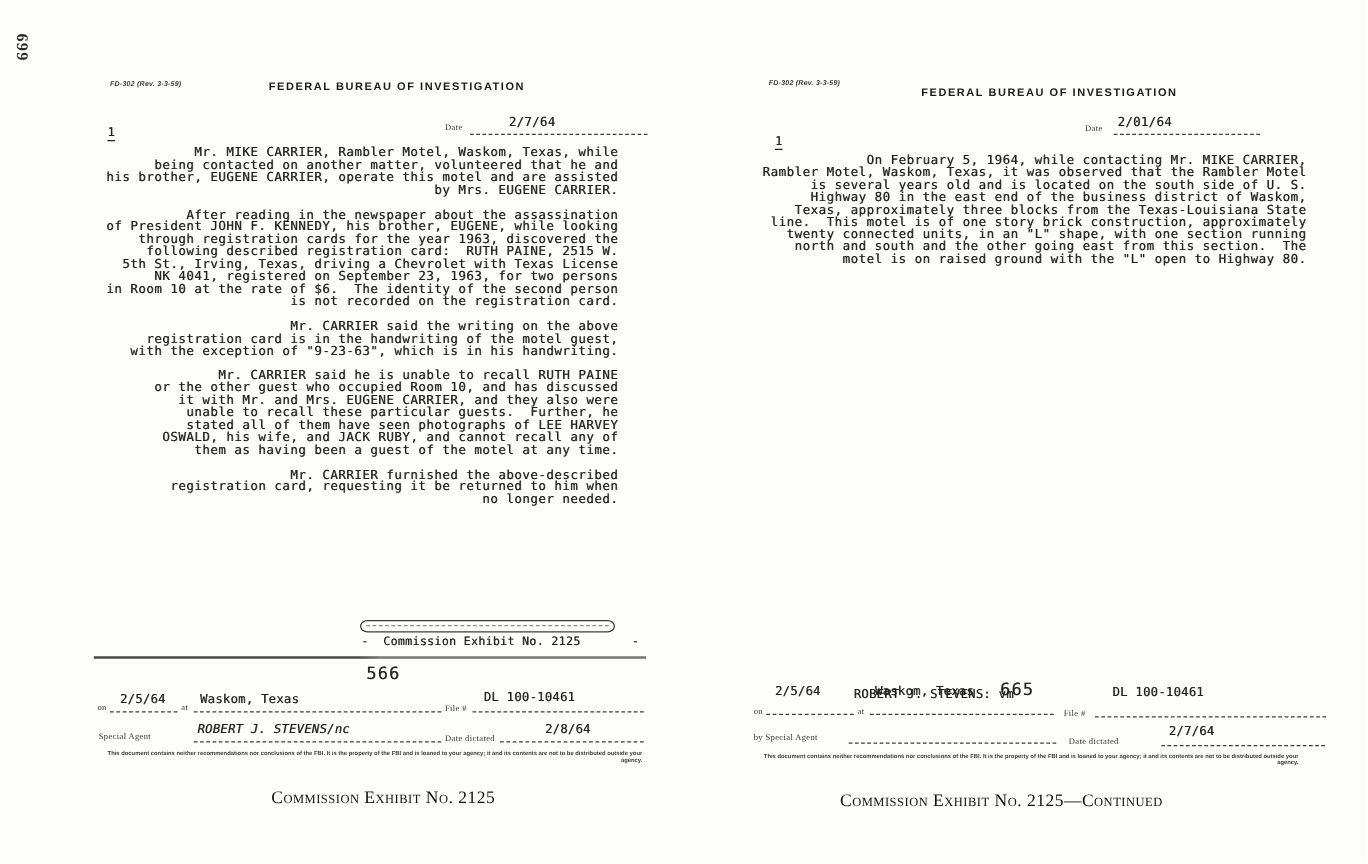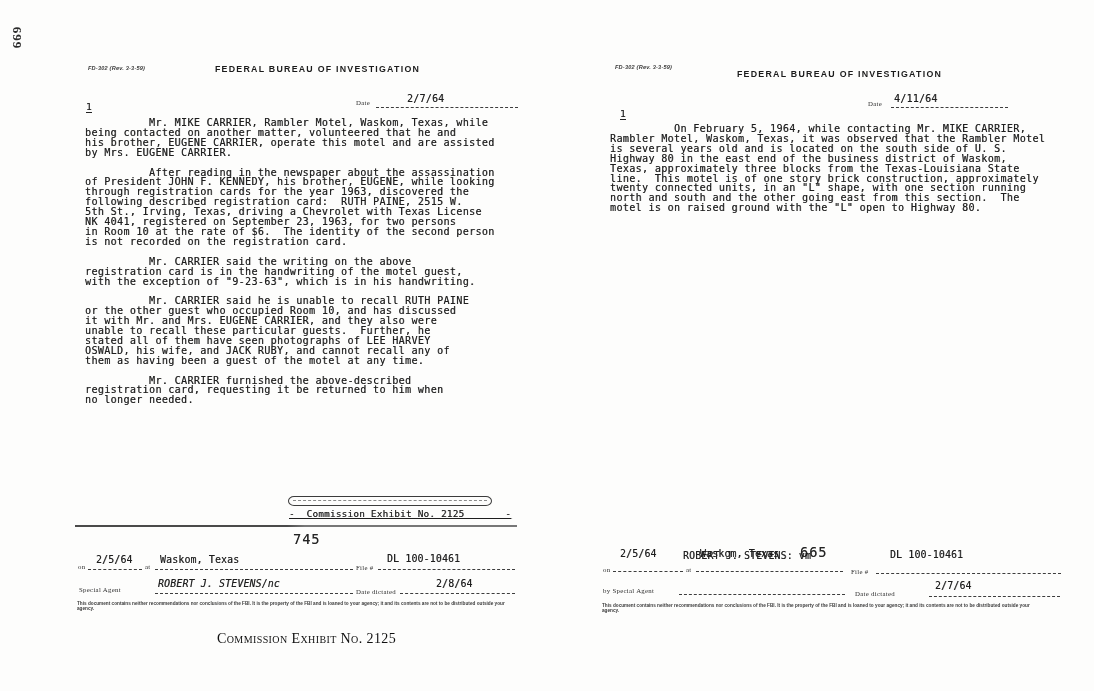--- a/index.html
+++ b/index.html
@@ -1,20 +1,21 @@
 <!DOCTYPE html>
 <html><head>
 <meta charset="utf-8">
 <style>
   * { margin:0; padding:0; box-sizing:border-box; }
   html,body { background:#ffffff; }
   .canvas {
     position:relative; width:1094px; height:691px;
     background:#fdfdfc; overflow:hidden;
     font-family:"Liberation Sans", sans-serif;
+    text-align:right;
   }
   .abs { position:absolute; }
 
   
   .gutter-num {
     position:absolute; left:6px; top:30px;
     font-family:"Liberation Serif", serif;
     font-size:13px; font-weight:bold; color:#2c2c2c;
     transform:rotate(90deg); transform-origin:center center;
     letter-spacing:1px;
@@ -82,21 +83,21 @@
   .stamp-bracket {
     position:absolute; left:213px; top:441px; width:204px; height:10px;
     border:1.2px solid #3c3c3c; border-radius:6px/5px;
   }
   .stamp-bracket::after {
     content:""; position:absolute; left:4px; right:4px; top:3px;
     border-top:1px dashed #8a8a8a;
   }
   .stamp-text {
     position:absolute; left:214px; top:453px;
-    font-size:9.3px; letter-spacing:0.25px; white-space:pre;text-decoration:underline;
+    font-size:9.3px; letter-spacing:0.25px; white-space:pre;
   }
   .footer-rule {
     position:absolute; left:0px; top:470px; width:442px; height:2px;
     background:linear-gradient(to right,#4a4a4a 0 48%,#777 52% 100%);
   }
   .page-stamp { font-size:13.5px; letter-spacing:1px; color:#242424; }
   #pgL .page-stamp { left:218px; top:476px; }
   #pgR .page-stamp { left:202px; top:489px; }
 
   
@@ -195,21 +196,21 @@
 OSWALD, his wife, and JACK RUBY, and cannot recall any of
 them as having been a guest of the motel at any time.
 
           Mr. CARRIER furnished the above-described
 registration card, requesting it be returned to him when
 no longer needed.</pre>
 
     <div class="stamp-bracket"></div>
     <div class="stamp-text typed">-  Commission Exhibit No. 2125       -</div>
     <div class="footer-rule"></div>
-    <span class="abs typed page-stamp">745</span>
+    <span class="abs typed page-stamp">566</span>
 
     <span class="abs lbl on-lbl">on</span>
     <span class="abs typed val on-val">2/5/64</span>
     <span class="uline dot on-line"></span>
 
     <span class="abs lbl at-lbl">at</span>
     <span class="abs typed val at-val">Waskom, Texas</span>
     <span class="uline dot at-line"></span>
 
     <span class="abs lbl file-lbl">File #</span>
@@ -225,21 +226,21 @@
     <span class="uline dot dict-line"></span>
 
     <div class="boiler">This document contains neither recommendations nor conclusions of the FBI.  It is the property of the FBI  and is loaned to your agency; it and its contents are not to be distributed outside your agency.</div>
   </section>
 
   <section class="page" id="pgR">
     <div class="abs form-code">FD-302 (Rev. 3-3-59)</div>
     <div class="abs agency">FEDERAL BUREAU OF INVESTIGATION</div>
 
     <span class="abs lbl date-lbl">Date</span>
-    <span class="abs typed val date-val">4/11/64</span>
+    <span class="abs typed val date-val">2/01/64</span>
     <span class="uline dot date-line"></span>
 
     <span class="abs typed pagenum">1</span>
 
     <pre class="body-pre typed">          On February 5, 1964, while contacting Mr. MIKE CARRIER,
 Rambler Motel, Waskom, Texas, it was observed that the Rambler Motel
 is several years old and is located on the south side of U. S.
 Highway 80 in the east end of the business district of Waskom,
 Texas, approximately three blocks from the Texas-Louisiana State
 line.  This motel is of one story brick construction, approximately
@@ -265,14 +266,15 @@
     <span class="uline dot agent-line"></span>
 
     <span class="abs lbl dict-lbl">Date dictated</span>
     <span class="abs typed val dict-val">2/7/64</span>
     <span class="uline dot dict-line"></span>
 
     <div class="boiler">This document contains neither recommendations nor conclusions of the FBI.  It is the property of the FBI  and is loaned to your agency; it and its contents are not to be distributed outside your agency.</div>
   </section>
 
   <div class="caption" id="capL">Commission Exhibit No. 2125</div>
+  <div class="caption" id="capR">Commission Exhibit No. 2125—Continued</div>
 
 </div>
 
 </body></html>

